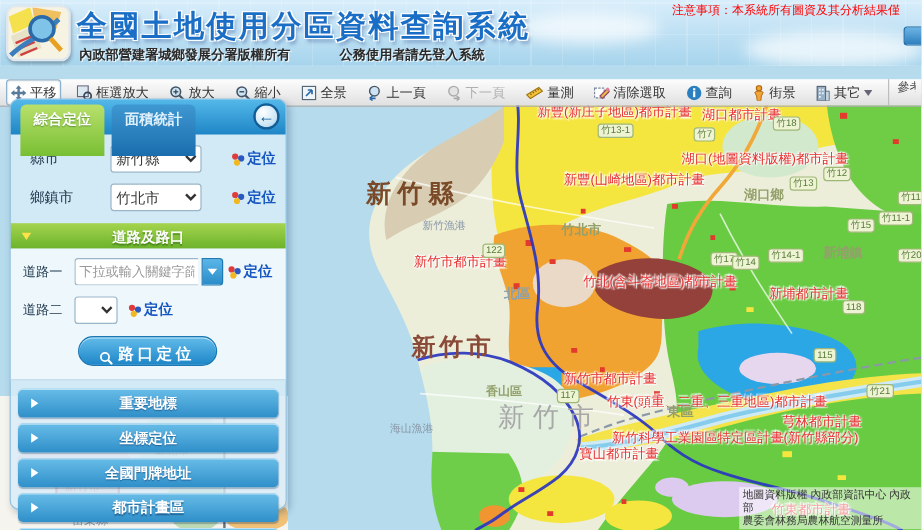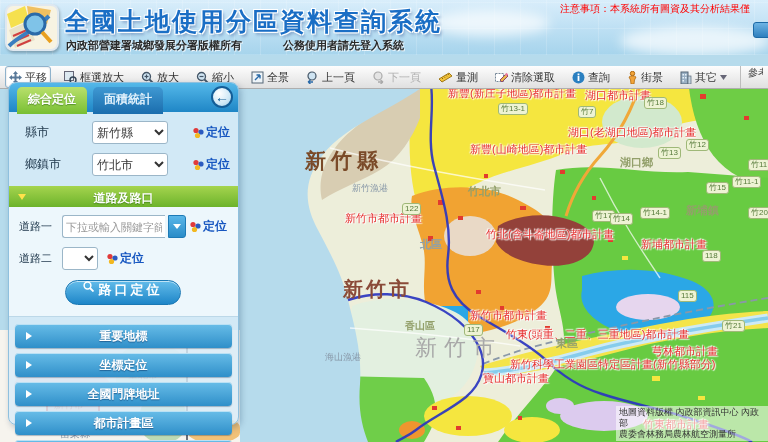--- a/index.html
+++ b/index.html
@@ -58,21 +58,21 @@
   .mm-blob { position:absolute; border-radius:40%; }
   .mm-viewbox { position:absolute; left:46px; top:64px; width:54px; height:19px;
     border:2px solid #e05050; background:rgba(242,150,150,.35); }
 
   
   .panel { position:absolute; left:8px; top:82px; width:231px; height:343px;
     background:rgba(216,236,248,.82); border:1px solid #8fc0de; border-radius:8px;
     box-shadow:2px 3px 6px rgba(0,40,80,.25); z-index:4; }
   .panel-head { position:relative; height:29px; background:linear-gradient(#54b8e9,#1f86c6);
     border-radius:7px 7px 0 0; }
-  .tab { position:absolute; top:4px; height:27px; line-height:25px; padding:0 11px; font-size:12px;
+  .tab { position:absolute; top:4px; height:43px; line-height:25px; padding:0 11px; font-size:12px;
     font-weight:bold; color:#fff; border-radius:5px 5px 0 0; cursor:pointer; }
   .tab.active { left:8px; background:linear-gradient(#b9e06c,#78bf33); text-shadow:0 1px 1px rgba(0,60,0,.4); }
   .tab.inactive { left:84px; background:linear-gradient(#3f98d2,#1a6dad); color:#dff0fb; }
   .back-btn { position:absolute; right:5px; top:3px; width:22px; height:22px; border-radius:50%;
     background:radial-gradient(circle at 35% 30%,#ffffff,#cfe8f6 60%,#9fcce6); border:2px solid #135d97;
     display:flex; align-items:center; justify-content:center; cursor:pointer;
     color:#135d97; font-size:14px; font-weight:bold; line-height:1; }
   .form-row { display:flex; align-items:center; padding:9px 8px 0 16px; gap:24px; }
   .form-label { width:44px; font-size:12px; color:#223a4e; }
   .panel select { height:23px; font-size:12px; color:#333; border:1px solid #9bb6c8; border-radius:3px;
@@ -90,21 +90,21 @@
   .road-row + .road-row { margin-top:9px; }
   .road-lbl { width:40px; font-size:11px; color:#223a4e; }
   .road-input { width:103px; height:23px; border:1px solid #9bb6c8; border-right:none;
     border-radius:3px 0 0 3px; font-size:11px; padding:0 3px; color:#333; }
   .road-input::placeholder { color:#9a9a9a; }
   .caret-btn { width:18px; height:23px; background:linear-gradient(#5ab6e8,#2a8cc8); border:1px solid #1d7ab6;
     border-radius:0 3px 3px 0; display:flex; align-items:center; justify-content:center; cursor:pointer; }
   .caret-btn .c { width:0; height:0; border-left:4px solid transparent; border-right:4px solid transparent;
     border-top:5px solid #fff; }
   .sel-small { width:36px; }
-  .xing-btn { margin:10px auto 2px auto; display:flex; align-items:flex-start; justify-content:center; gap:5px;
+  .xing-btn { margin:10px auto 2px auto; display:flex; align-items:flex-end; justify-content:center; gap:5px;
     width:116px; height:25px; border-radius:13px; border:1px solid #1a78b4; cursor:pointer;
     background:linear-gradient(#63bcea,#1e86c8); color:#fff; font-size:13px; font-weight:bold; letter-spacing:3px;
     box-shadow:inset 0 1px 0 rgba(255,255,255,.6); }
   .acc-list { padding:7px 6px 0 6px; }
   .acc-item { position:relative; height:24px; margin-bottom:5px; border-radius:4px; cursor:pointer;
     background:linear-gradient(#68bde8,#2f8fc9); box-shadow:inset 0 1px 0 rgba(255,255,255,.55),0 1px 1px rgba(0,40,80,.3);
     display:flex; align-items:center; justify-content:center; color:#fff; font-size:12px; font-weight:bold;
     text-shadow:0 1px 1px rgba(0,40,90,.5); }
   .acc-arrow { position:absolute; left:11px; top:8px; width:0; height:0;
     border-top:4px solid transparent; border-bottom:4px solid transparent; border-left:6px solid #fff; }
@@ -164,21 +164,21 @@
         <rect x="652" y="298" width="8" height="5"></rect>
           <rect x="698" y="318" width="7" height="4"></rect>
           <rect x="622" y="178" width="6" height="4"></rect>
       </g>
       <path d="M430,0 C436,28 426,58 434,88 C442,118 452,148 448,178 C445,203 452,222 478,238 C502,252 528,266 546,282 C560,296 576,308 602,316 C632,326 660,330 688,340 C718,350 738,356 752,364" fill="none" stroke="#2a35c0" stroke-width="2.4" opacity=".92"></path>
       <path d="M348,222 C372,214 402,214 426,224 C452,235 470,250 479,269 C488,288 481,306 466,319 C450,332 430,341 416,352 C407,359 400,361 396,364" fill="none" stroke="#2a35c0" stroke-width="2.4" opacity=".92"></path>
     </svg>
 
     <span class="plan-label" style="left:448px;top:8px">新豐(新庄子地區)都市計畫</span>
     <span class="plan-label" style="left:585px;top:10px">湖口都市計畫</span>
-    <span class="plan-label" style="left:568px;top:47px">湖口(老湖口地區)都市計畫</span>
+    <span class="plan-label" style="left:568px;top:47px">湖口(地圖資料版權)都市計畫</span>
     <span class="plan-label" style="left:470px;top:64px">新豐(山崎地區)都市計畫</span>
     <span class="plan-label" style="left:345px;top:133px">新竹市都市計畫</span>
     <span class="plan-label" style="left:486px;top:149px">竹北(含斗崙地區)都市計畫</span>
     <span class="plan-label" style="left:641px;top:159px">新埔都市計畫</span>
     <span class="plan-label" style="left:470px;top:230px">新竹市都市計畫</span>
     <span class="plan-label" style="left:506px;top:249px">竹東(頭重、二重、三重地區)都市計畫</span>
     <span class="plan-label" style="left:652px;top:266px">芎林都市計畫</span>
     <span class="plan-label" style="left:510px;top:279px">新竹科學工業園區特定區計畫(新竹縣部分)</span>
     <span class="plan-label" style="left:483px;top:293px">寶山都市計畫</span>
     <span class="plan-label" style="left:643px;top:339px">竹東都市計畫</span>

